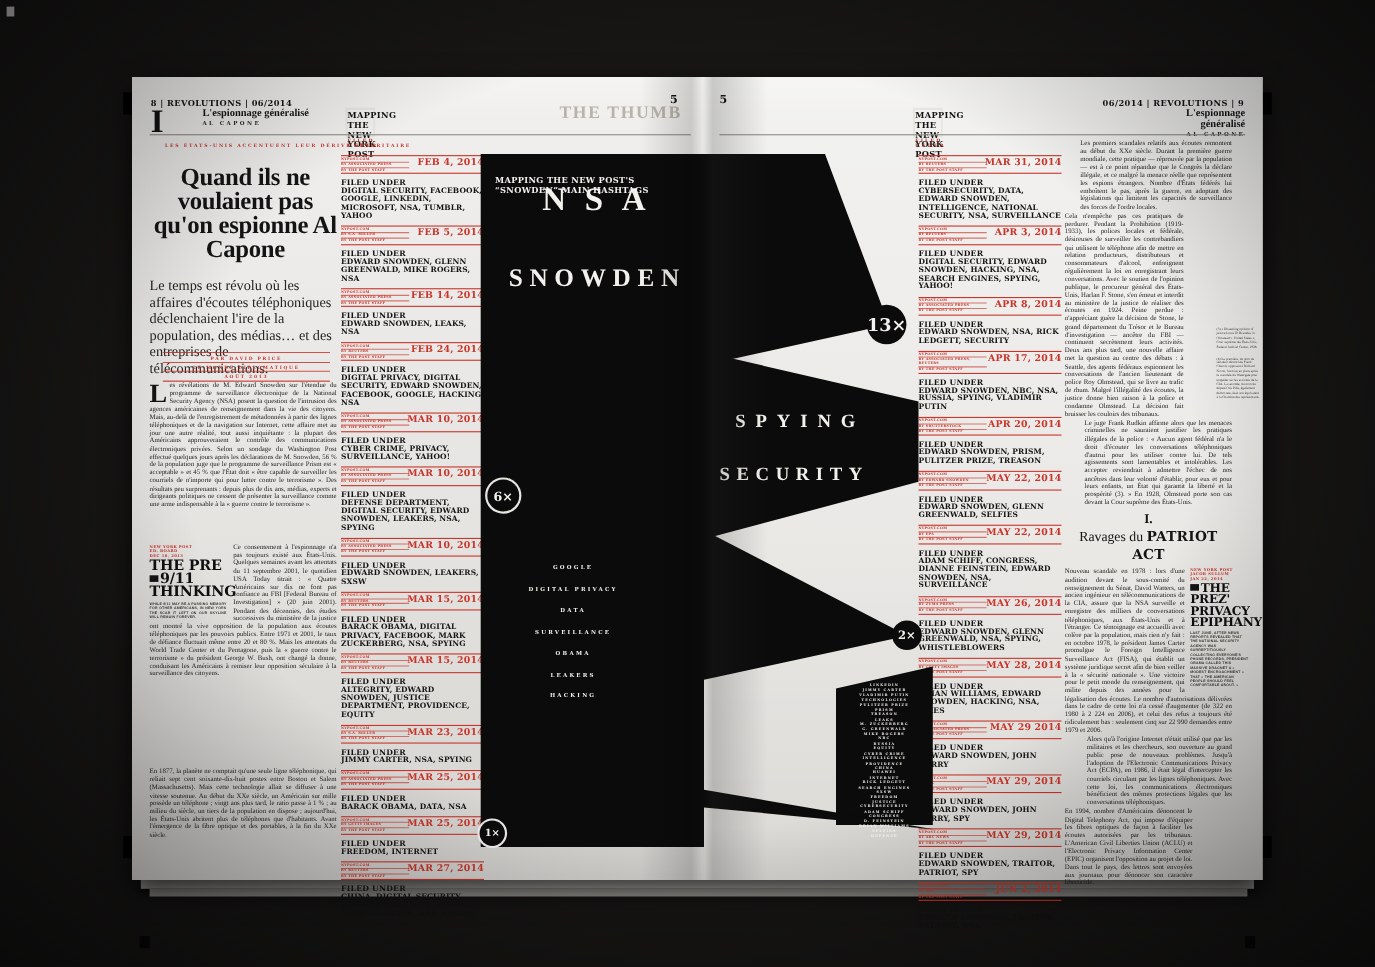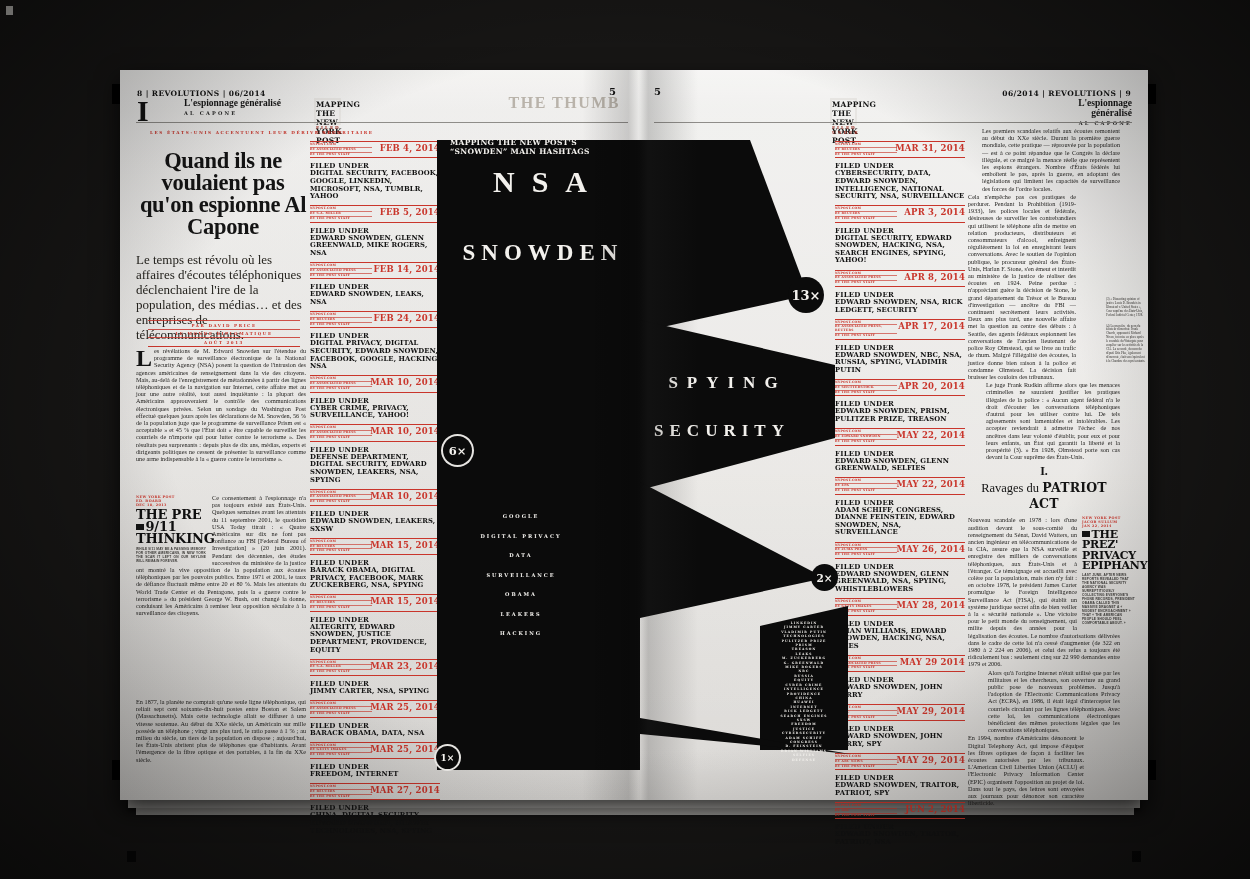--- a/index.html
+++ b/index.html
@@ -67,36 +67,36 @@
   .tl-head{position:relative;border-top:1.5px solid var(--red);border-bottom:1px solid var(--red);padding:1px 0 1px}
   .tl-src div{font:bold 3px "DejaVu Serif",serif;color:var(--red);line-height:3.8px;letter-spacing:.3px;
     border-bottom:.5px solid rgba(201,53,43,.65);width:62px}
   .tl-src div:last-child{border-bottom:none}
   .tl-date{position:absolute;right:0;top:1px;font:bold 8.5px "DejaVu Serif",serif;color:var(--red);letter-spacing:.2px}
   .tl-filed{font:bold 7px "DejaVu Serif",serif;color:#131313;margin-top:3px;letter-spacing:.2px}
   .tl-tags{font:bold 6.8px "DejaVu Serif",serif;line-height:7.6px;color:#131313;letter-spacing:.1px}
   
   .shape{position:absolute;left:0;top:0;z-index:10;pointer-events:none}
   .ov{position:absolute;z-index:20;color:#f3f1ed}
-  .box-title{left:330px;top:68px;font:bold 7.5px "DejaVu Serif",serif;line-height:9px;letter-spacing:.3px}
+  .box-title{left:330px;top:89px;font:bold 7.5px "DejaVu Serif",serif;line-height:9px;letter-spacing:.3px}
   .w-nsa{left:322px;top:95px;width:196px;text-align:center;font:bold 30px "Liberation Serif",serif;
     letter-spacing:17px;text-indent:17px}
   .w-snowden{left:320px;top:170px;width:200px;text-align:center;font:bold 23px "Liberation Serif",serif;
     letter-spacing:6px;text-indent:6px}
   .w-spying{left:528px;top:303px;width:150px;text-align:center;font:bold 17px "Liberation Serif",serif;
     letter-spacing:9px;text-indent:9px}
   .w-security{left:520px;top:351px;width:158px;text-align:center;font:bold 17px "Liberation Serif",serif;
     letter-spacing:6px;text-indent:6px}
   .w-small{left:350px;top:443px;width:102px;text-align:center}
   .w-small div{font:bold 5px "DejaVu Serif",serif;letter-spacing:2px;margin-bottom:13.5px}
   .w-tiny{left:641px;top:551px;width:86px;text-align:center}
   .w-tiny div{font:bold 3px "DejaVu Serif",serif;letter-spacing:1.1px;line-height:4.4px}
   .marker{position:absolute;z-index:30;background:#0b0b0b;color:#f5f3ef;border-radius:50%;
     display:flex;align-items:center;justify-content:center;font-family:"DejaVu Serif",serif;font-weight:bold}
-  .m13{left:668px;top:207px;width:36px;height:36px;font-size:13px}
+  .m13{left:668px;top:207px;width:36px;height:36px;font-size:16px}
   .m6{left:323px;top:366px;width:29px;height:29px;font-size:11.5px;box-shadow:0 0 0 2px #e7e5e2}
   .m2{left:691px;top:494px;width:27px;height:27px;font-size:10.5px}
   .m1{left:316px;top:676px;width:23px;height:23px;font-size:9px;box-shadow:0 0 0 2px #e7e5e2}
   
   .rcol{position:absolute;left:848px;top:57px;width:152px;font:6.2px "Liberation Serif",serif;
     line-height:7.2px;color:#1e1d1b;text-align:justify}
   .rp1{padding-left:14px;margin-bottom:1px}
   .rp2{width:108px;margin-bottom:1px}
   .rquote{padding-left:18px;margin-bottom:4px}
   .section{text-align:center;margin:3px 0 4px}

